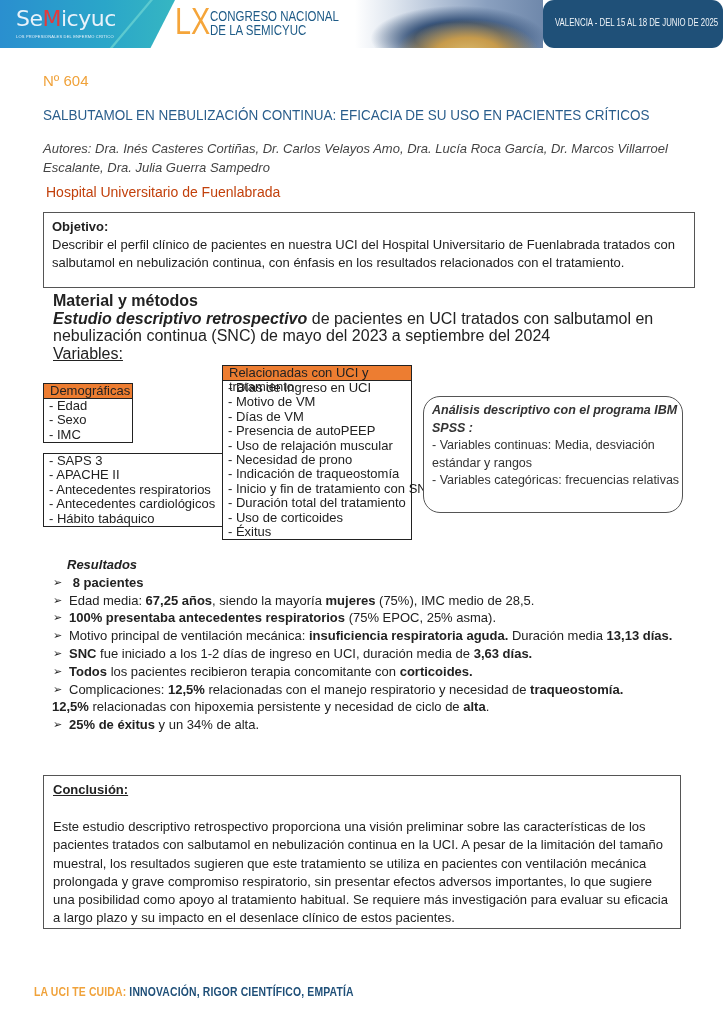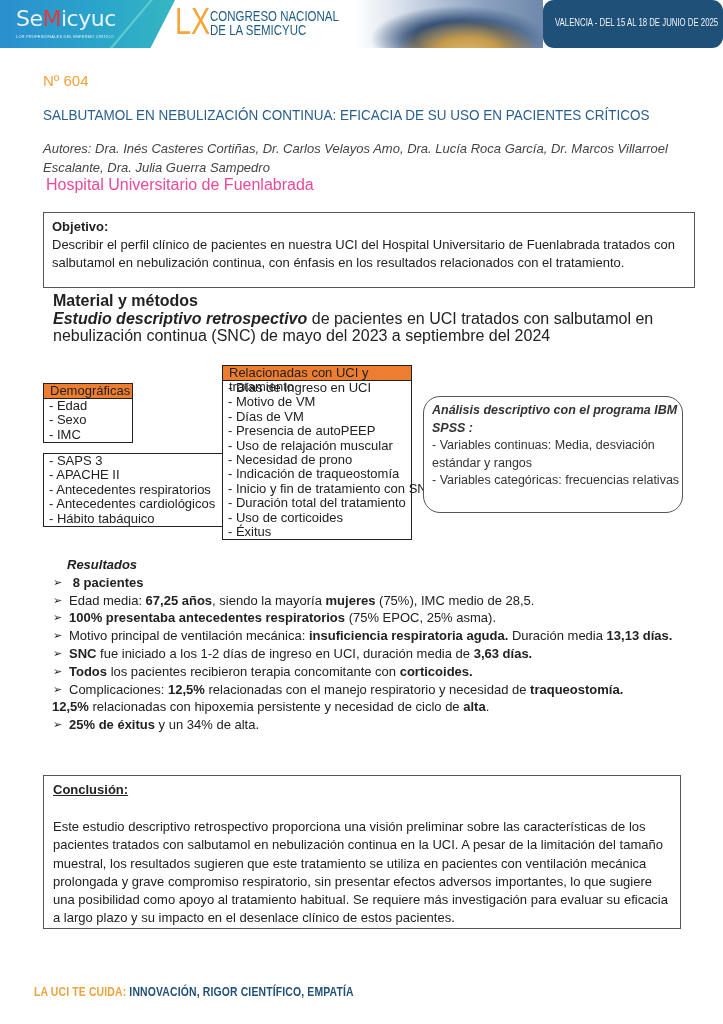--- a/index.html
+++ b/index.html
@@ -57,21 +57,21 @@
     
     .num { position: absolute; left: 43px; top: 72px; font-size: 15px; color: #f0a23a; }
     .title {
       position: absolute; left: 43px; top: 106px; font-size: 15px; color: #2a5e8c;
       white-space: nowrap; transform: scaleX(0.9); transform-origin: left;
     }
     .authors {
       position: absolute; left: 43px; top: 139px; width: 640px; font-size: 13px; line-height: 19px;
       font-style: italic; color: #444;
     }
-    .hospital { position: absolute; left: 46px; top: 176px; font-size: 16px; color: #ec4899; }
+    .hospital { position: absolute; left: 46px; top: 184px; font-size: 14px; color: #c2410c; }
 
     .box { position: absolute; border: 1px solid #555; background: #fff; }
     .objetivo { left: 43px; top: 212px; width: 636px; height: 60px; padding: 7px; }
     .objetivo .h { position: absolute; left: 8px; top: 6px; font-weight: bold; font-size: 13px; }
     .objetivo .p { position: absolute; left: 8px; top: 23px; width: 624px; font-size: 13px; line-height: 18px; }
 
     .mm { position: absolute; left: 53px; top: 292px; width: 630px; font-size: 16px; line-height: 17.5px; }
     .mm .h { font-weight: bold; display: block; }
     .mm em { font-weight: bold; font-style: italic; }
     .mm .vars { text-decoration: underline; display: block; }
@@ -135,20 +135,21 @@
 <div class="hospital">Hospital Universitario de Fuenlabrada</div>
 
 <div class="box objetivo">
   <div class="h">Objetivo:</div>
   <div class="p">Describir el perfil clínico de pacientes en nuestra UCI del Hospital Universitario de Fuenlabrada tratados con salbutamol en nebulización continua, con énfasis en los resultados relacionados con el tratamiento.</div>
 </div>
 
 <div class="mm">
   <span class="h">Material y métodos</span>
   <span><em>Estudio descriptivo retrospectivo</em><span> de pacientes en UCI tratados con salbutamol en nebulización continua (SNC) de mayo del 2023 a septiembre del 2024</span></span>
+  <span class="vars">Variables:</span>
 </div>
 
 <div class="vtable t-demo">
   <div class="vh">Demográficas</div>
   <div class="vi">- Edad</div>
   <div class="vi">- Sexo</div>
   <div class="vi">- IMC</div>
 </div>
 
 <div class="vtable t-clin">

